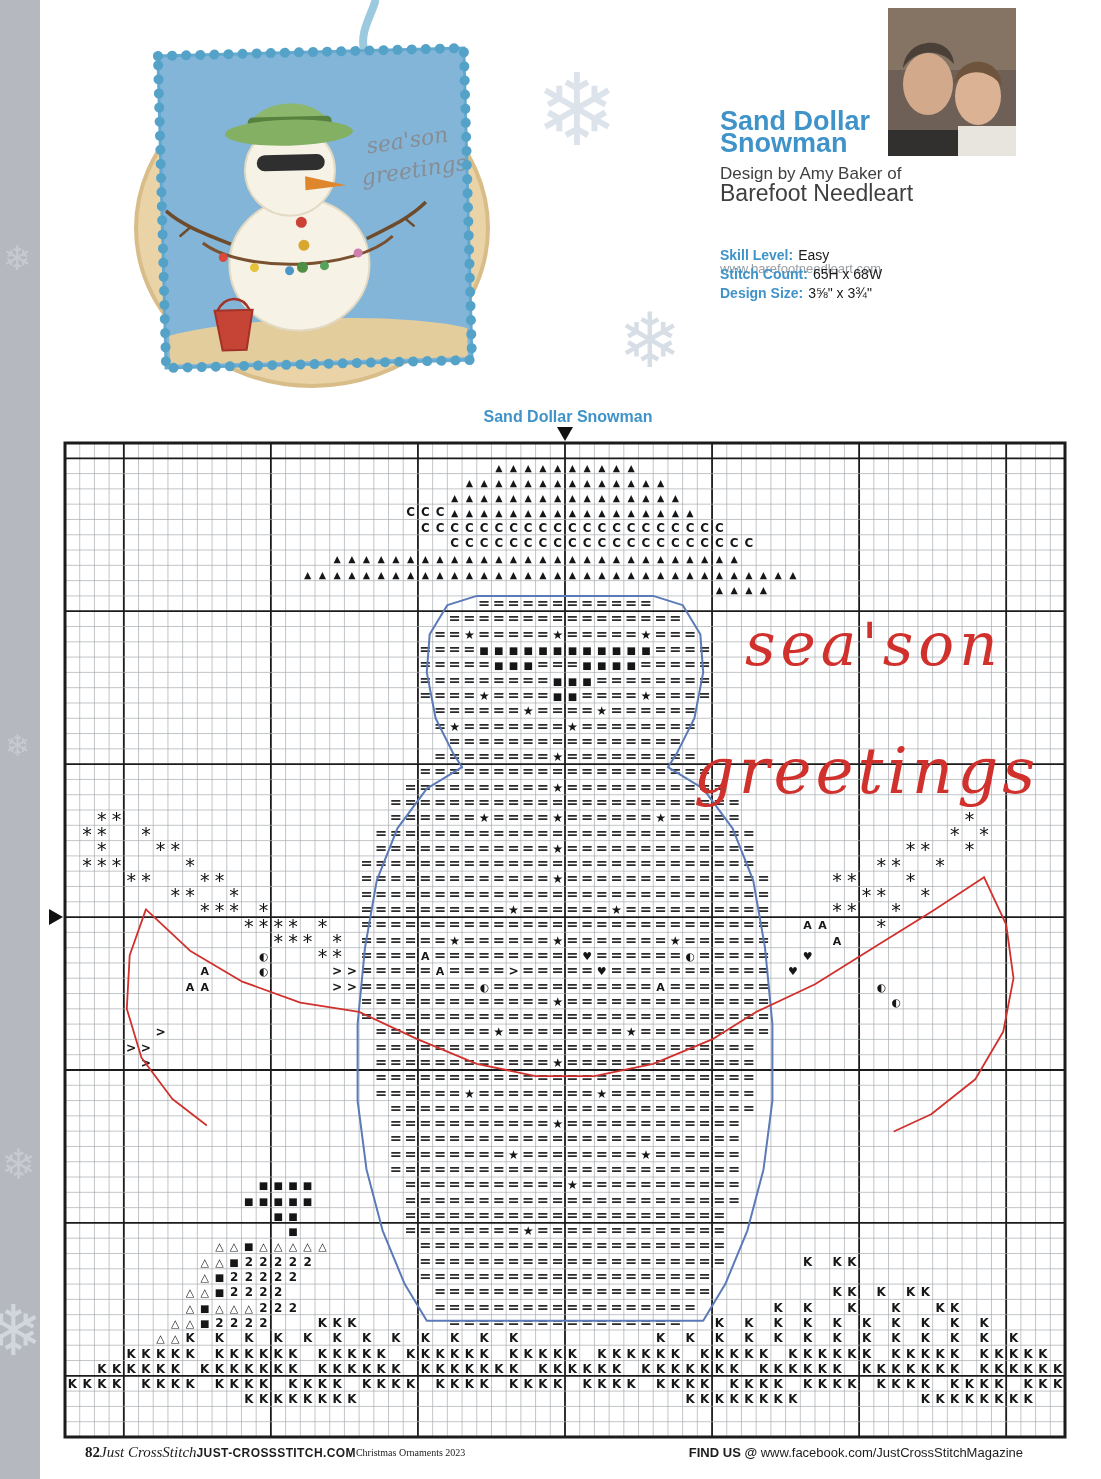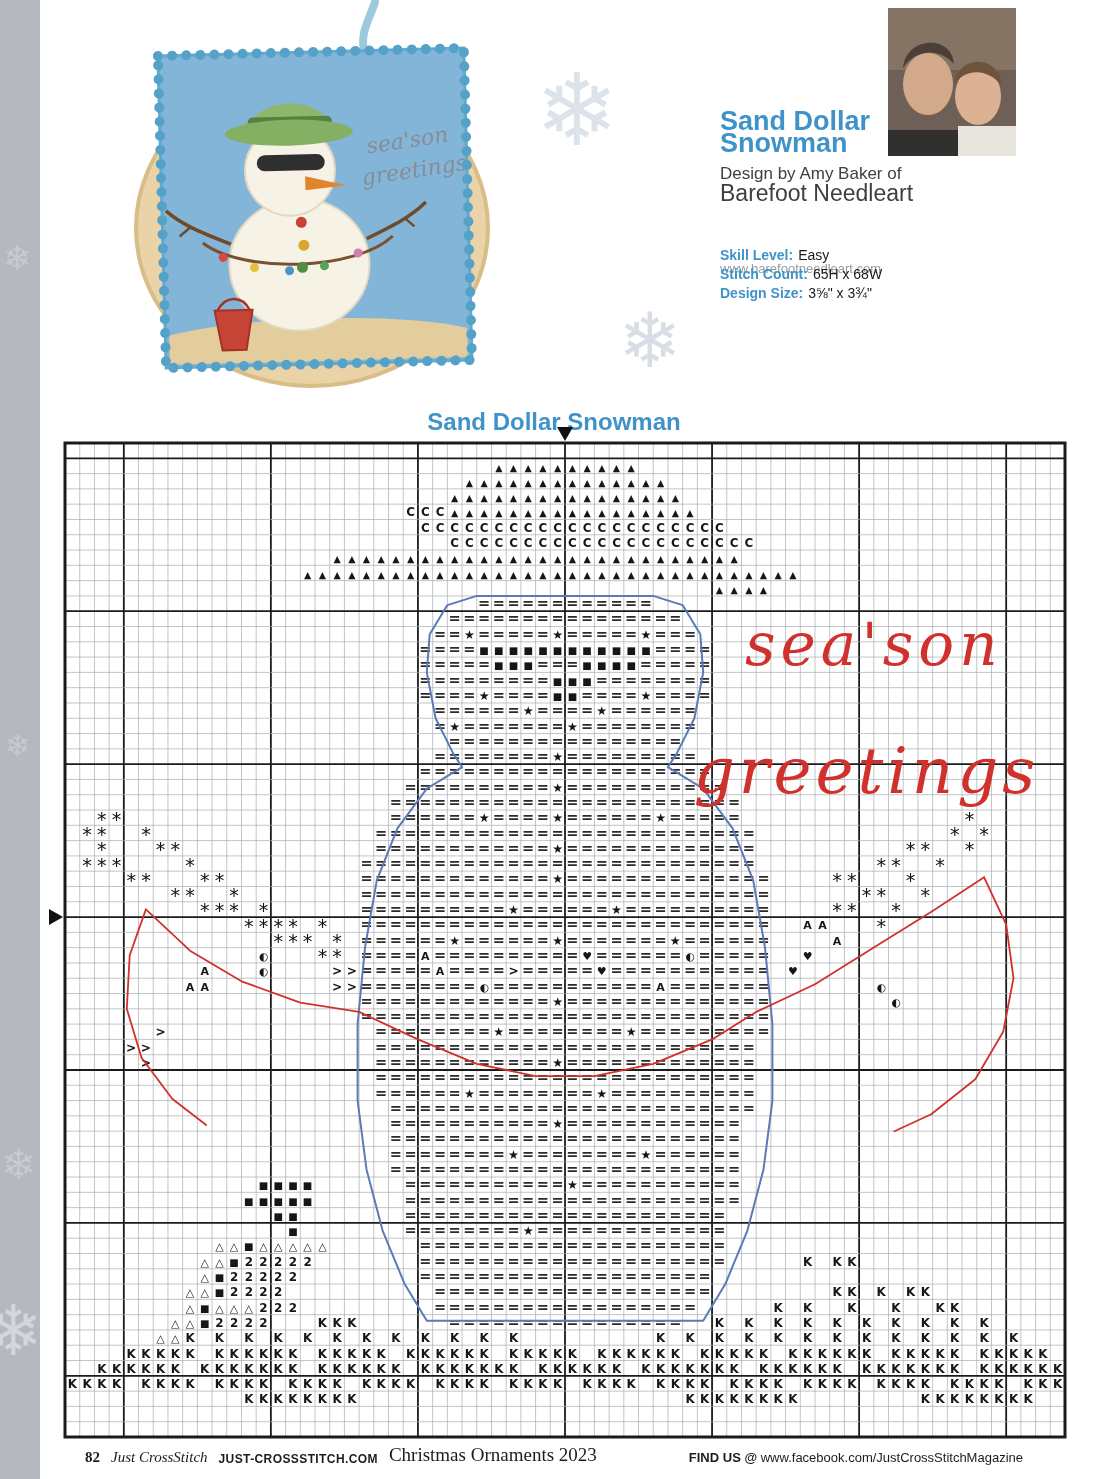--- a/index.html
+++ b/index.html
@@ -11,30 +11,30 @@
   .ornament{position:absolute;left:70px;top:0;width:465px;height:415px;}
   .designer-photo{position:absolute;left:888px;top:8px;width:128px;height:148px;overflow:hidden;}
   .title-l1{position:absolute;left:720px;top:106px;font-size:27px;font-weight:bold;color:#3f93c8;}
   .title-l2{position:absolute;left:720px;top:128px;font-size:27px;font-weight:bold;color:#3f93c8;}
   .byline-l1{position:absolute;left:720px;top:164px;font-size:17px;color:#3f3f3f;}
   .byline-l2{position:absolute;left:720px;top:180px;font-size:23px;color:#3f3f3f;}
   .website{position:absolute;left:720px;top:221px;font-size:13px;color:#989da2;margin-top:40px;}
   .detail{position:absolute;left:720px;font-size:14px;color:#1a1a1a;}
   .detail .lbl{font-weight:bold;color:#3f93c8;margin-right:5px;}
   .d1{top:247px}.d2{top:266px}.d3{top:285px}
-  .chart-title{position:absolute;left:54px;top:408px;width:1000px;text-align:center;
-               font-size:24px;font-weight:bold;color:#3f93c8;}
+  .chart-title{position:absolute;left:68px;top:408px;width:1000px;text-align:center;
+               font-size:16px;font-weight:bold;color:#3f93c8;}
   .chart-svg{position:absolute;left:45px;top:423px;}
   .footer{position:absolute;left:85px;top:1444px;width:938px;display:flex;
           justify-content:space-between;align-items:baseline;color:#1c1c1c;}
-  .f-left{display:flex;align-items:flex-end;gap:11px;}
+  .f-left{display:flex;align-items:center;}
   .f-num{font-family:"Liberation Serif",serif;font-weight:bold;font-size:15px;}
   .f-mag{font-family:"Liberation Serif",serif;font-style:italic;font-size:15px;}
   .f-site{font-size:12px;font-weight:bold;letter-spacing:0.4px;}
-  .f-issue{font-family:"Liberation Serif",serif;font-size:19px;}
+  .f-issue{font-family:"Liberation Serif",serif;font-size:10px;}
   .f-right{font-size:13px;}
   .f-findus{font-weight:bold;}
 </style>
 </head>
 <body>
 
 <div class="page">
 
   <div class="sidebar"></div>
   <span class="sideflake" style="left:3px;top:238px;font-size:34px;">❄</span>

